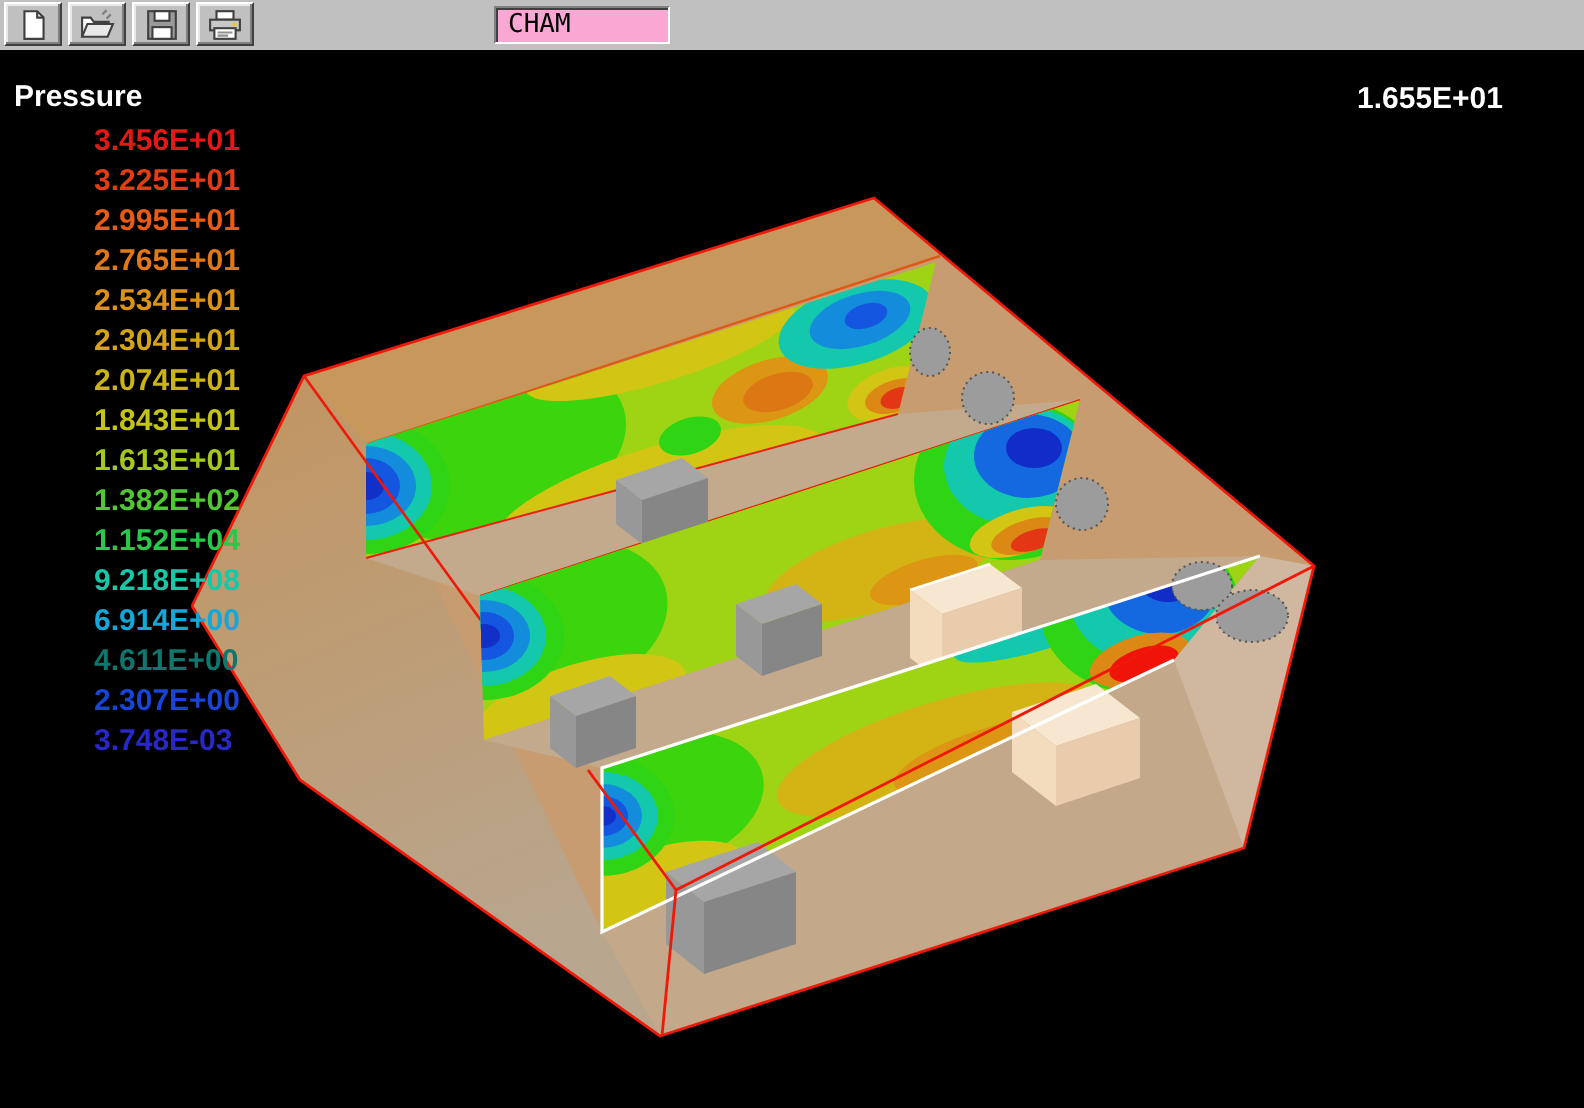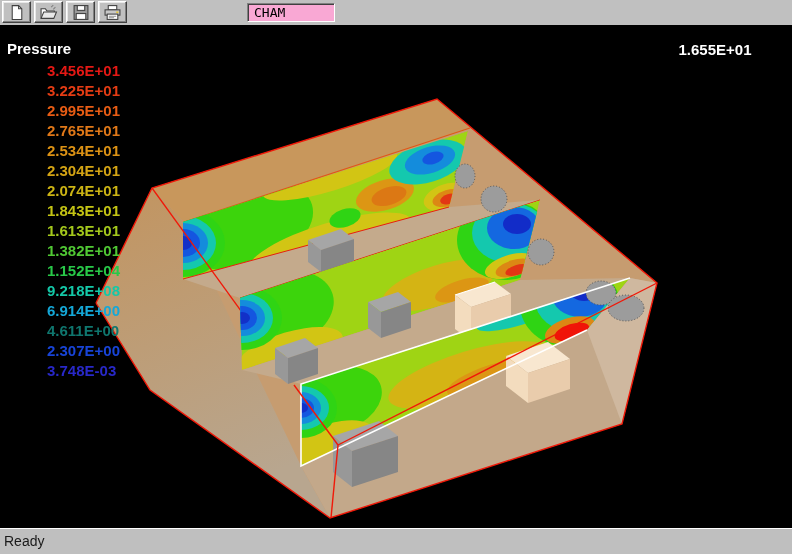--- a/index.html
+++ b/index.html
@@ -224,29 +224,26 @@
     <div id="legend-list">
         <div class="legend-row" style="color: rgb(228, 24, 20);">3.456E+01</div>
         <div class="legend-row" style="color: rgb(228, 60, 20);">3.225E+01</div>
         <div class="legend-row" style="color: rgb(232, 92, 20);">2.995E+01</div>
         <div class="legend-row" style="color: rgb(224, 120, 24);">2.765E+01</div>
         <div class="legend-row" style="color: rgb(220, 146, 20);">2.534E+01</div>
         <div class="legend-row" style="color: rgb(212, 164, 20);">2.304E+01</div>
         <div class="legend-row" style="color: rgb(204, 180, 20); text-align: right;">2.074E+01</div>
         <div class="legend-row" style="color: rgb(196, 196, 20);">1.843E+01</div>
         <div class="legend-row" style="color: rgb(164, 200, 28);">1.613E+01</div>
-        <div class="legend-row" style="color: rgb(80, 200, 52);">1.382E+01</div>
+        <div class="legend-row" style="color: rgb(80, 200, 52);">1.382E+02</div>
         <div class="legend-row" style="color: rgb(40, 200, 72);">1.152E+04</div>
         <div class="legend-row" style="color: rgb(20, 200, 168);">9.218E+08</div>
         <div class="legend-row" style="color: rgb(20, 168, 216);">6.914E+00</div>
         <div class="legend-row" style="color: #0f766e;">4.611E+00</div>
         <div class="legend-row" style="color: rgb(24, 68, 216);">2.307E+00</div>
         <div class="legend-row" style="color: rgb(40, 40, 200);">3.748E-03</div>
       </div>
     <div class="probe-box">
       <div>1.655E+01</div>
     </div>
   </div>
 
-  <div class="statusbar">
-    <span>Ready</span>
-  </div>
 </div>
 
 </body></html>

